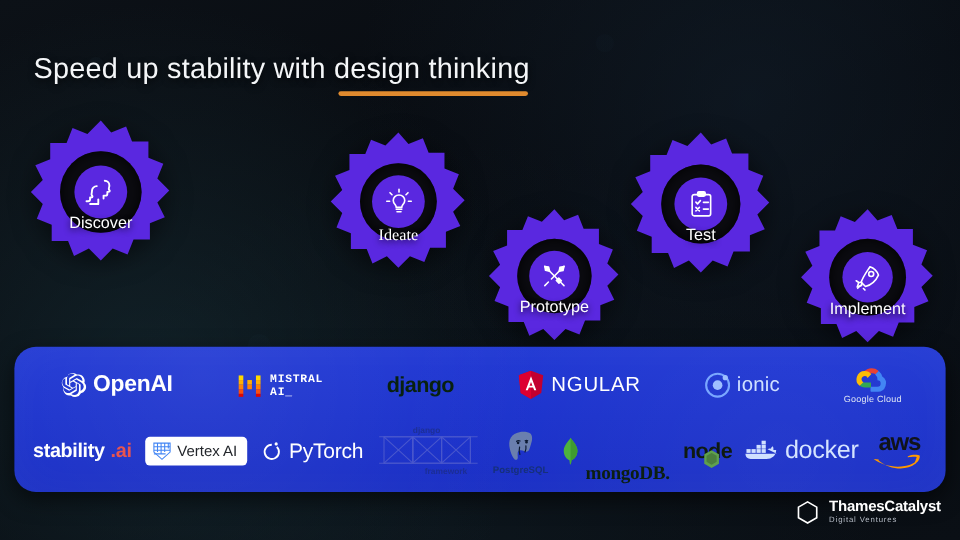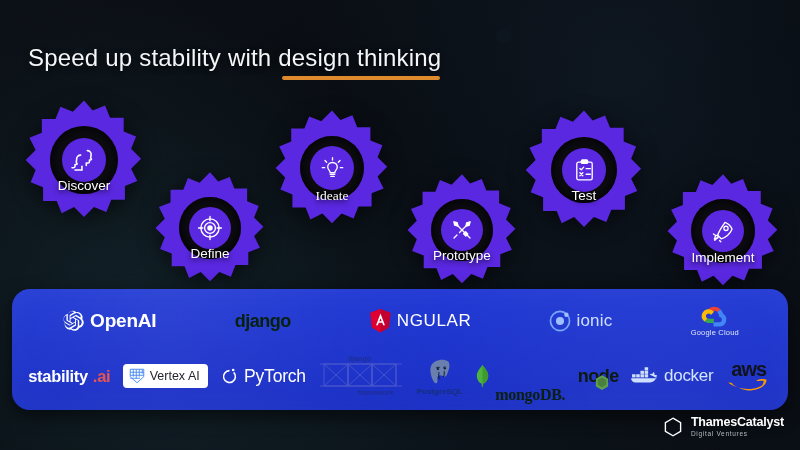--- a/index.html
+++ b/index.html
@@ -112,21 +112,21 @@
   .l-vertex {
     background:#fff; border-radius:4px; padding:3px 8px 3px 5px; gap:4px;
   }
   .l-vertex .logo-text { color:#23262b; font-size:12.5px; font-weight:500; }
   .l-pytorch .logo-text { font-size:17.5px; font-weight:400; letter-spacing:-.2px; }
   .l-drf { opacity:.55; }
   .l-postgres { flex-direction:column; gap:0; }
   .l-postgres .logo-text { font-size:8px; font-weight:700; color:#16307a; }
   .l-mongo .logo-text { font-family:Liberation Serif, serif; font-size:16px; font-weight:700; color:#0b1f12; letter-spacing:-.3px;margin-top:38px; }
   .l-node .logo-text { font-size:18px; font-weight:700; color:#0e1a10; letter-spacing:-.5px; }
-  .l-docker .logo-text { font-size:17px; font-weight:500; color:#d5e4ff; letter-spacing:-.3px; }
+  .l-docker .logo-text { font-size:21px; font-weight:500; color:#d5e4ff; letter-spacing:-.3px; }
   .l-aws { flex-direction:column; gap:0px; }
   .l-aws .logo-text { font-size:20px; font-weight:700; color:#10131a; letter-spacing:-1px; line-height:17px; }
 
   
   #brand {
     position:absolute; right:16px; bottom:12px;
     display:flex; align-items:flex-start; gap:7px;
   }
   #brand-text-wrap { line-height:1; }
   #brand-name { color:#fff; font-size:12.5px; font-weight:700; letter-spacing:-.2px; }
@@ -154,35 +154,20 @@
         <svg width="27" height="27" viewBox="0 0 24 24" fill="none" stroke="#ffffff" stroke-width="1.4" stroke-linecap="round" stroke-linejoin="round">
           <path d="M14.5 3.2c2 0 3.4 1.6 3.4 3.5 0 1-0.4 1.8-0.4 2.6 0 .7.7 1 .7 1.6 0 .4-.5.6-1 .6h-.8v1.5c0 .8-.6 1.2-1.4 1.2h-1.4v2.2"></path>
           <path d="M8.6 7.2c-2.1 0-3.6 1.6-3.6 3.6 0 1-.3 1.8-.3 2.6 0 .7.7 1 .7 1.6 0 .4-.5.6-1 .6h-.8v1.6c0 .8-.6 1.2-1.4 1.2H.9"></path>
           <path d="M3.6 20.4h6"></path>
           <path d="M9.7 17.1v3.3"></path>
         </svg>
       </div>
       <div class="gear-label" style="top:80px;">Discover</div>
     </div>
 
-    <div class="gear" style="left:152px; top:170px; width:116px; height:116px;">
-      <svg class="gear-body" viewBox="0 0 100 100">
-        <path fill="#5a28e0" d="M50 2 L57 10 L67 6 L71 16 L82 16 L82 27 L92 31 L88 41 L96 49 L88 57 L93 67 L83 71 L83 82 L72 82 L68 92 L58 88 L50 96 L42 88 L32 93 L28 83 L17 83 L17 72 L7 68 L11 58 L3 50 L11 42 L6 32 L16 28 L16 17 L27 17 L31 7 L41 11 Z"></path>
-      </svg>
-      <div class="gear-inner-ring" style="left:27px; top:27px; width:62px; height:62px;"></div>
-      <div class="gear-core" style="left:37px; top:37px; width:42px; height:42px;">
-        <svg width="26" height="26" viewBox="0 0 24 24" fill="none" stroke="#ffffff" stroke-width="1.3">
-          <circle cx="12" cy="12" r="8.4"></circle>
-          <circle cx="12" cy="12" r="5"></circle>
-          <circle cx="12" cy="12" r="1.9" fill="#fff"></circle>
-          <path d="M12 1.4v4M12 18.6v4M1.4 12h4M18.6 12h4" stroke-linecap="round"></path>
-        </svg>
-      </div>
-      <div class="gear-label" style="top:76px;">Define</div>
-    </div>
 
     <div class="gear" style="left:272px; top:108px; width:120px; height:120px;">
       <svg class="gear-body" viewBox="0 0 100 100">
         <path fill="#5a28e0" d="M50 2 L57 10 L67 6 L71 16 L82 16 L82 27 L92 31 L88 41 L96 49 L88 57 L93 67 L83 71 L83 82 L72 82 L68 92 L58 88 L50 96 L42 88 L32 93 L28 83 L17 83 L17 72 L7 68 L11 58 L3 50 L11 42 L6 32 L16 28 L16 17 L27 17 L31 7 L41 11 Z"></path>
       </svg>
       <div class="gear-inner-ring" style="left:28px; top:28px; width:64px; height:64px;"></div>
       <div class="gear-core" style="left:38px; top:38px; width:44px; height:44px;">
         <svg width="25" height="25" viewBox="0 0 24 24" fill="none" stroke="#ffffff" stroke-width="1.3" stroke-linecap="round">
           <path d="M12 6.2c-2.7 0-4.6 2-4.6 4.4 0 1.7 1 2.7 1.7 3.6.5.7.7 1.2.7 1.9h4.4c0-.7.2-1.2.7-1.9.7-.9 1.7-1.9 1.7-3.6 0-2.4-1.9-4.4-4.6-4.4z"></path>
           <path d="M9.8 17.6h4.4M10.4 19.6h3.2"></path>
@@ -249,20 +234,40 @@
 
     <div class="logo-row" id="logo-row-1">
 
       <div class="logo l-openai">
         <svg width="24" height="24" viewBox="0 0 24 24">
           <path fill="#ffffff" d="M21.3 10a5.2 5.2 0 0 0-.45-4.3 5.3 5.3 0 0 0-5.7-2.55A5.3 5.3 0 0 0 6.8 4.9a5.2 5.2 0 0 0-3.5 2.53 5.3 5.3 0 0 0 .65 6.2 5.2 5.2 0 0 0 .45 4.3 5.3 5.3 0 0 0 5.7 2.55 5.3 5.3 0 0 0 8.35-1.75 5.2 5.2 0 0 0 3.5-2.53 5.3 5.3 0 0 0-.65-6.2zM12.9 20.2a3.9 3.9 0 0 1-2.5-.9l.12-.07 4.16-2.4a.68.68 0 0 0 .34-.59v-5.86l1.76 1.02a.06.06 0 0 1 .03.05v4.86a3.93 3.93 0 0 1-3.91 3.89zM4.5 16.6a3.9 3.9 0 0 1-.47-2.62l.13.08 4.16 2.4a.68.68 0 0 0 .68 0l5.08-2.93v2.03a.06.06 0 0 1-.03.05l-4.2 2.43a3.93 3.93 0 0 1-5.35-1.44zM3.4 7.9a3.9 3.9 0 0 1 2.04-1.72v4.95c0 .24.13.47.34.59l5.06 2.92-1.76 1.02a.06.06 0 0 1-.06 0l-4.21-2.43A3.93 3.93 0 0 1 3.4 7.9zm14.45 3.36L12.77 8.3l1.76-1.01a.06.06 0 0 1 .06 0l4.21 2.43a3.92 3.92 0 0 1-.6 7.08v-4.95a.68.68 0 0 0-.35-.59zm1.75-2.64l-.13-.08-4.15-2.42a.68.68 0 0 0-.68 0L9.55 9.05V7.02a.06.06 0 0 1 .03-.06l4.21-2.42a3.92 3.92 0 0 1 5.82 4.06zM8.6 12.23l-1.76-1.01a.06.06 0 0 1-.03-.05V6.31a3.92 3.92 0 0 1 6.43-3.01l-.12.07-4.16 2.4a.68.68 0 0 0-.34.59zm.95-2.06l2.26-1.31 2.27 1.3v2.62l-2.26 1.31-2.27-1.3z"></path>
         </svg>
         <span class="logo-text">OpenAI</span>
       </div>
 
+      <div class="logo l-mistral">
+        <svg width="23" height="23" viewBox="0 0 24 24">
+          <rect x="2" y="3" width="4" height="4" fill="#ffd800"></rect>
+          <rect x="17" y="3" width="4" height="4" fill="#ffd800"></rect>
+          <rect x="2" y="7" width="4" height="4" fill="#ffaf00"></rect>
+          <rect x="9.5" y="7" width="4" height="4" fill="#ffaf00"></rect>
+          <rect x="17" y="7" width="4" height="4" fill="#ffaf00"></rect>
+          <rect x="2" y="11" width="4" height="4" fill="#ff8205"></rect>
+          <rect x="9.5" y="11" width="4" height="4" fill="#ff8205"></rect>
+          <rect x="17" y="11" width="4" height="4" fill="#ff8205"></rect>
+          <rect x="2" y="15" width="4" height="4" fill="#fa500f"></rect>
+          <rect x="17" y="15" width="4" height="4" fill="#fa500f"></rect>
+          <rect x="2" y="19" width="4" height="2.6" fill="#e10500"></rect>
+          <rect x="17" y="19" width="4" height="2.6" fill="#e10500"></rect>
+        </svg>
+        <div class="mistral-text">
+          <div>MISTRAL</div>
+          <div>AI_</div>
+        </div>
+      </div>
 
 
       <div class="logo l-django">
         <span class="logo-text">django</span>
       </div>
 
       <div class="logo l-angular">
         <svg width="23" height="24" viewBox="0 0 24 26">
           <path fill="#c3002f" d="M12 0 L23 4 L21.3 20 L12 25.5 L2.7 20 L1 4 Z"></path>
           <path fill="#dd0031" d="M12 0 L12 25.5 L2.7 20 L1 4 Z"></path>

